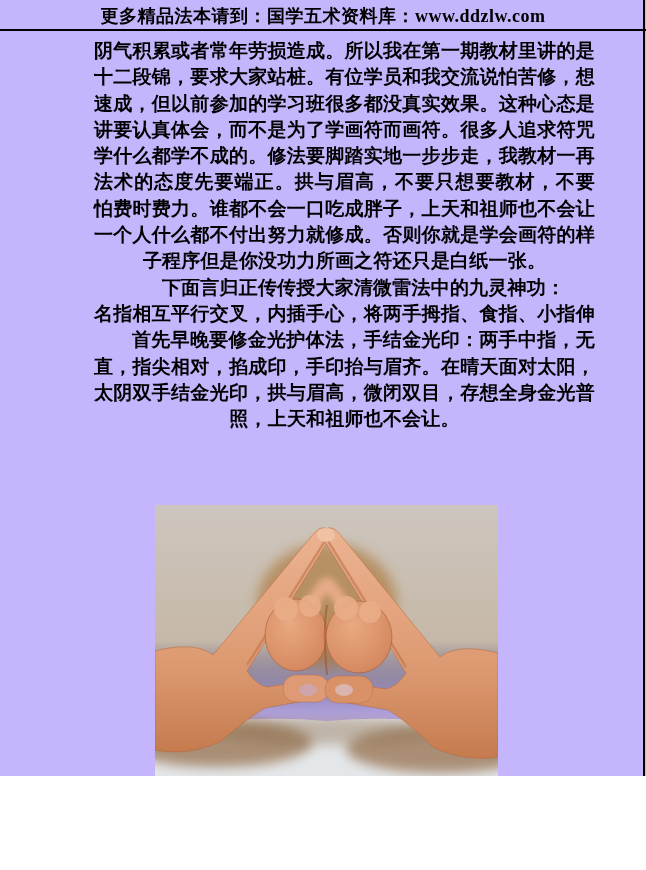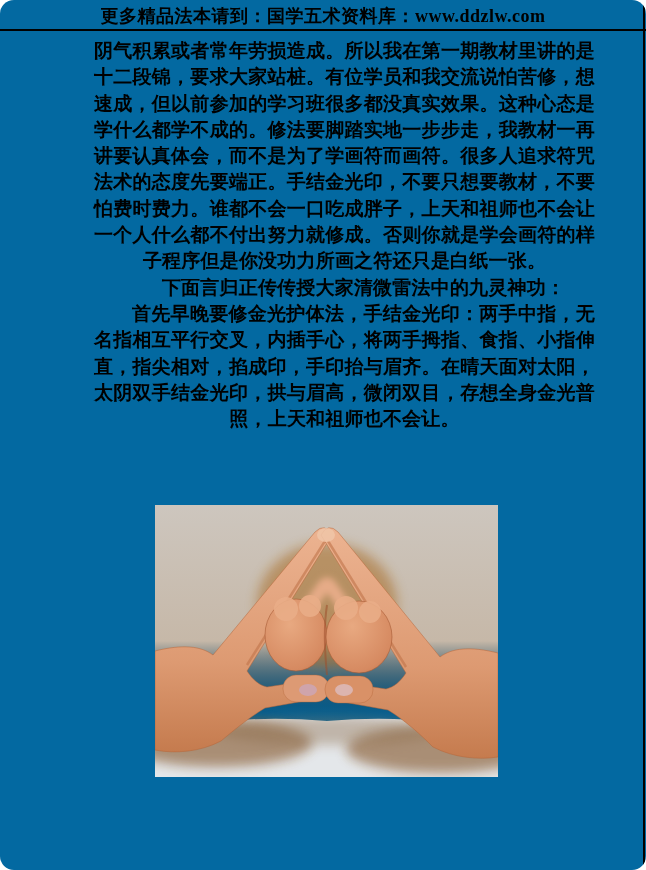--- a/index.html
+++ b/index.html
@@ -1,25 +1,24 @@
 <!DOCTYPE html>
 <html><head>
 <meta charset="utf-8">
 <style>
   * { margin: 0; padding: 0; box-sizing: border-box; }
   html, body { background: #ffffff; }
   .page {
     position: relative;
     width: 646px;
-    height: 870px;
-    background: #0369a1;
+    height: 776px;
+    background: #c4b5fd;
     overflow: hidden;
     font-family: "Liberation Sans", sans-serif;
     color: #000;
-    border-radius: 14px;
   }
   .right-border {
     position: absolute;
     left: 643px; top: 0;
     width: 2px; height: 870px;
     background: #000;
   }
   .page-header {
     position: absolute;
     top: 4px; left: 0;
@@ -78,29 +77,29 @@
   <div class="page-header">
     <span>更多精品法本请到：国学五术资料库：</span><span class="url">www.ddzlw.com</span>
   </div>
 
   <div class="header-rule"></div>
 
   <div class="body-text">
     <div class="line j">阴气积累或者常年劳损造成。所以我在第一期教材里讲的是</div>
     <div class="line j">十二段锦，要求大家站桩。有位学员和我交流说怕苦修，想</div>
     <div class="line j">速成，但以前参加的学习班很多都没真实效果。这种心态是</div>
+    <div class="line j">讲要认真体会，而不是为了学画符而画符。很多人追求符咒</div>
     <div class="line j">学什么都学不成的。修法要脚踏实地一步步走，我教材一再</div>
-    <div class="line j">讲要认真体会，而不是为了学画符而画符。很多人追求符咒</div>
-    <div class="line j">法术的态度先要端正。手结金光印，不要只想要教材，不要</div>
+    <div class="line j">法术的态度先要端正。拱与眉高，不要只想要教材，不要</div>
     <div class="line j">怕费时费力。谁都不会一口吃成胖子，上天和祖师也不会让</div>
     <div class="line j">一个人什么都不付出努力就修成。否则你就是学会画符的样</div>
     <div class="line e">子程序但是你没功力所画之符还只是白纸一张。</div>
     <div class="line e i">下面言归正传传授大家清微雷法中的九灵神功：</div>
+    <div class="line j">名指相互平行交叉，内插手心，将两手拇指、食指、小指伸</div>
     <div class="line j i">首先早晚要修金光护体法，手结金光印：两手中指，无</div>
-    <div class="line j">名指相互平行交叉，内插手心，将两手拇指、食指、小指伸</div>
     <div class="line j">直，指尖相对，掐成印，手印抬与眉齐。在晴天面对太阳，</div>
     <div class="line j">太阴双手结金光印，拱与眉高，微闭双目，存想全身金光普</div>
     <div class="line e">照，上天和祖师也不会让。</div>
   </div>
 
   <figure class="photo">
     <svg viewBox="0 0 343 272" xmlns="http://www.w3.org/2000/svg">
       <defs>
         <linearGradient id="bg" x1="0" y1="0" x2="0" y2="1">
           <stop offset="0" stop-color="#cdc6be"></stop>

